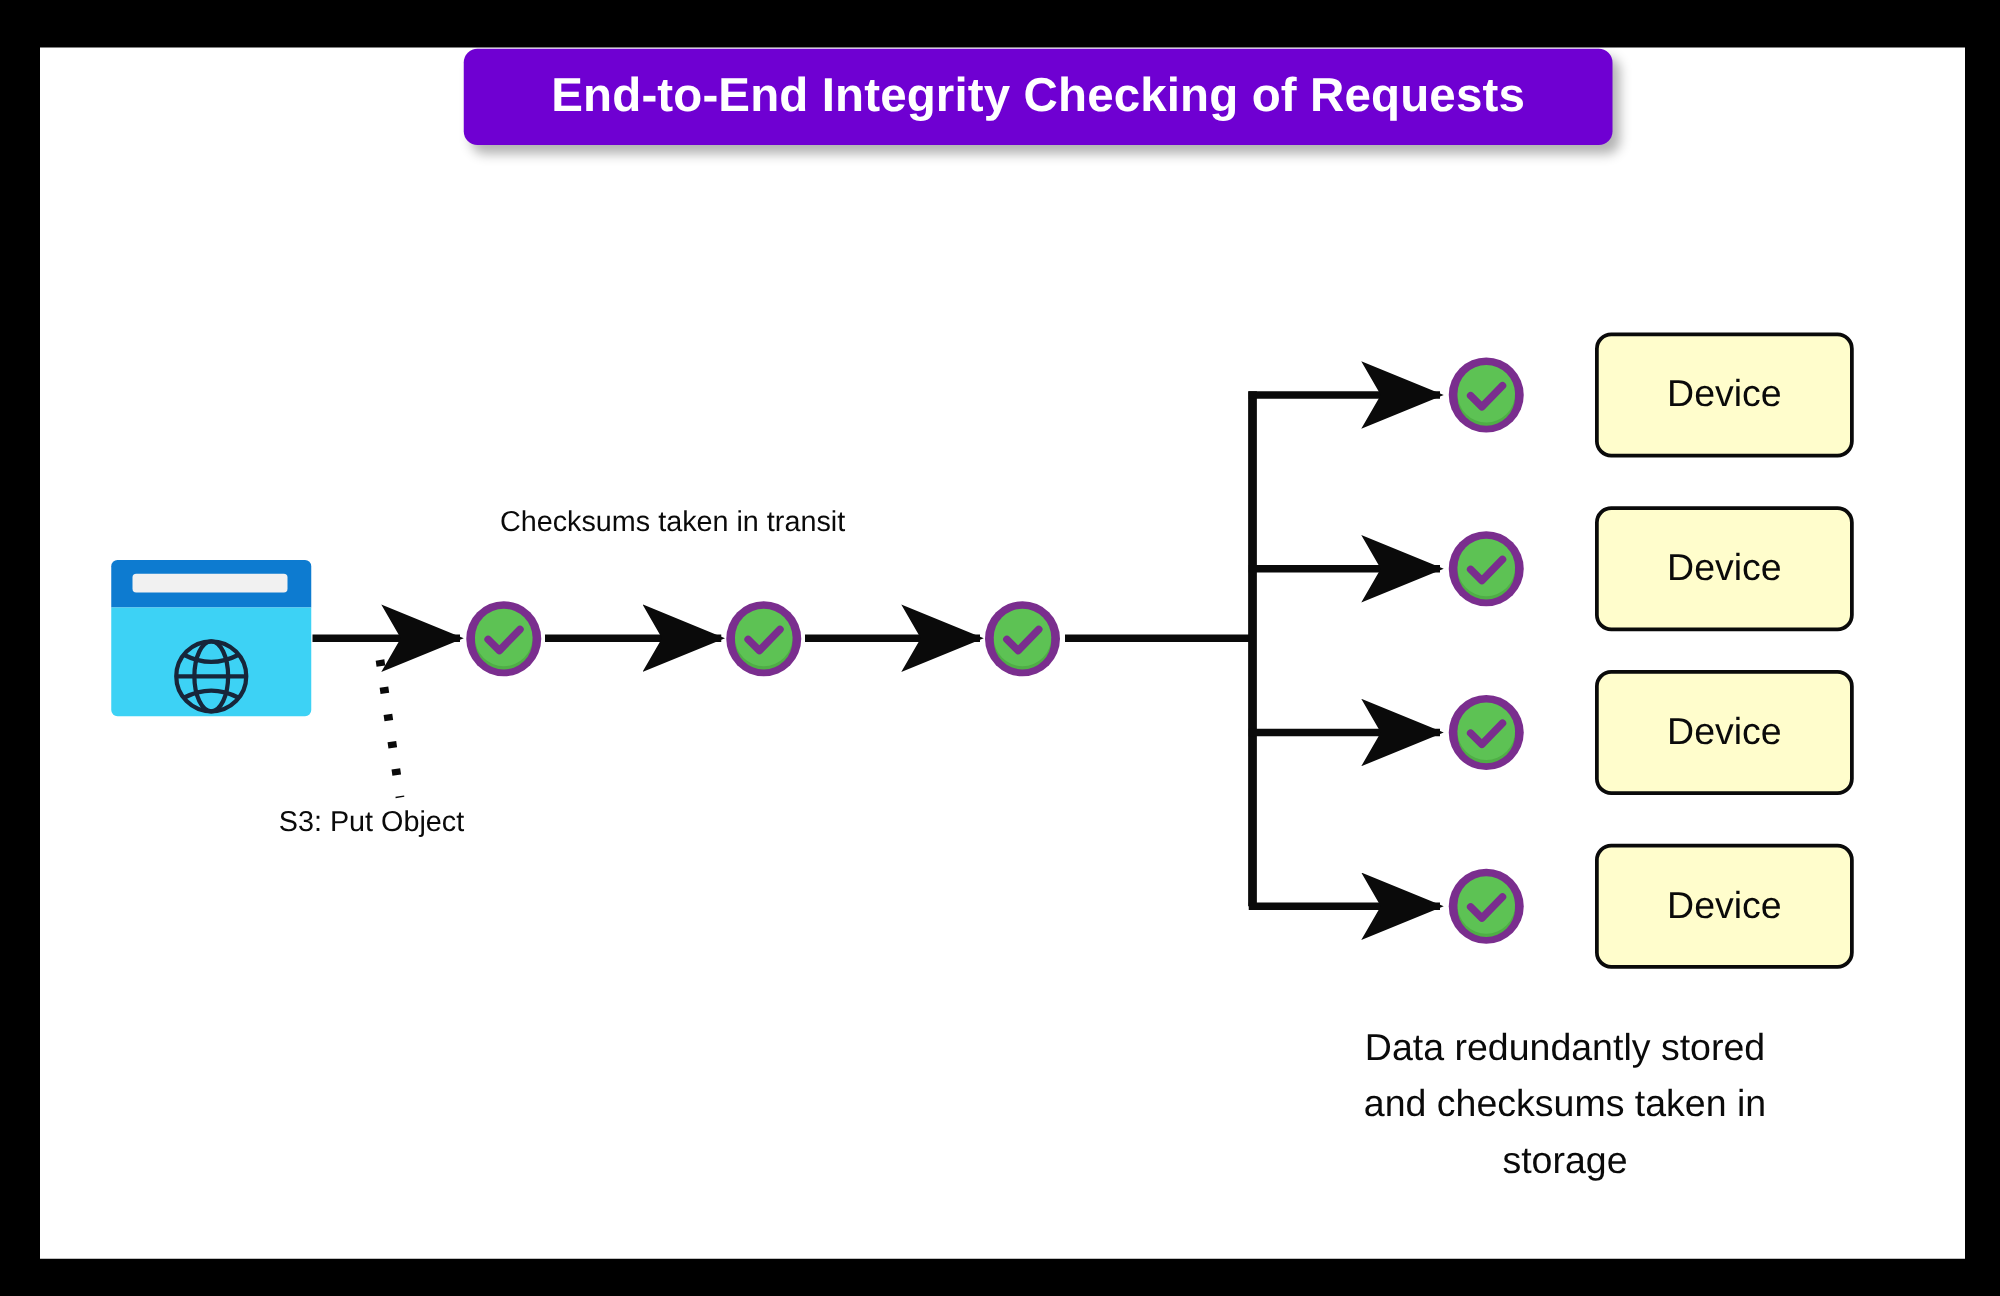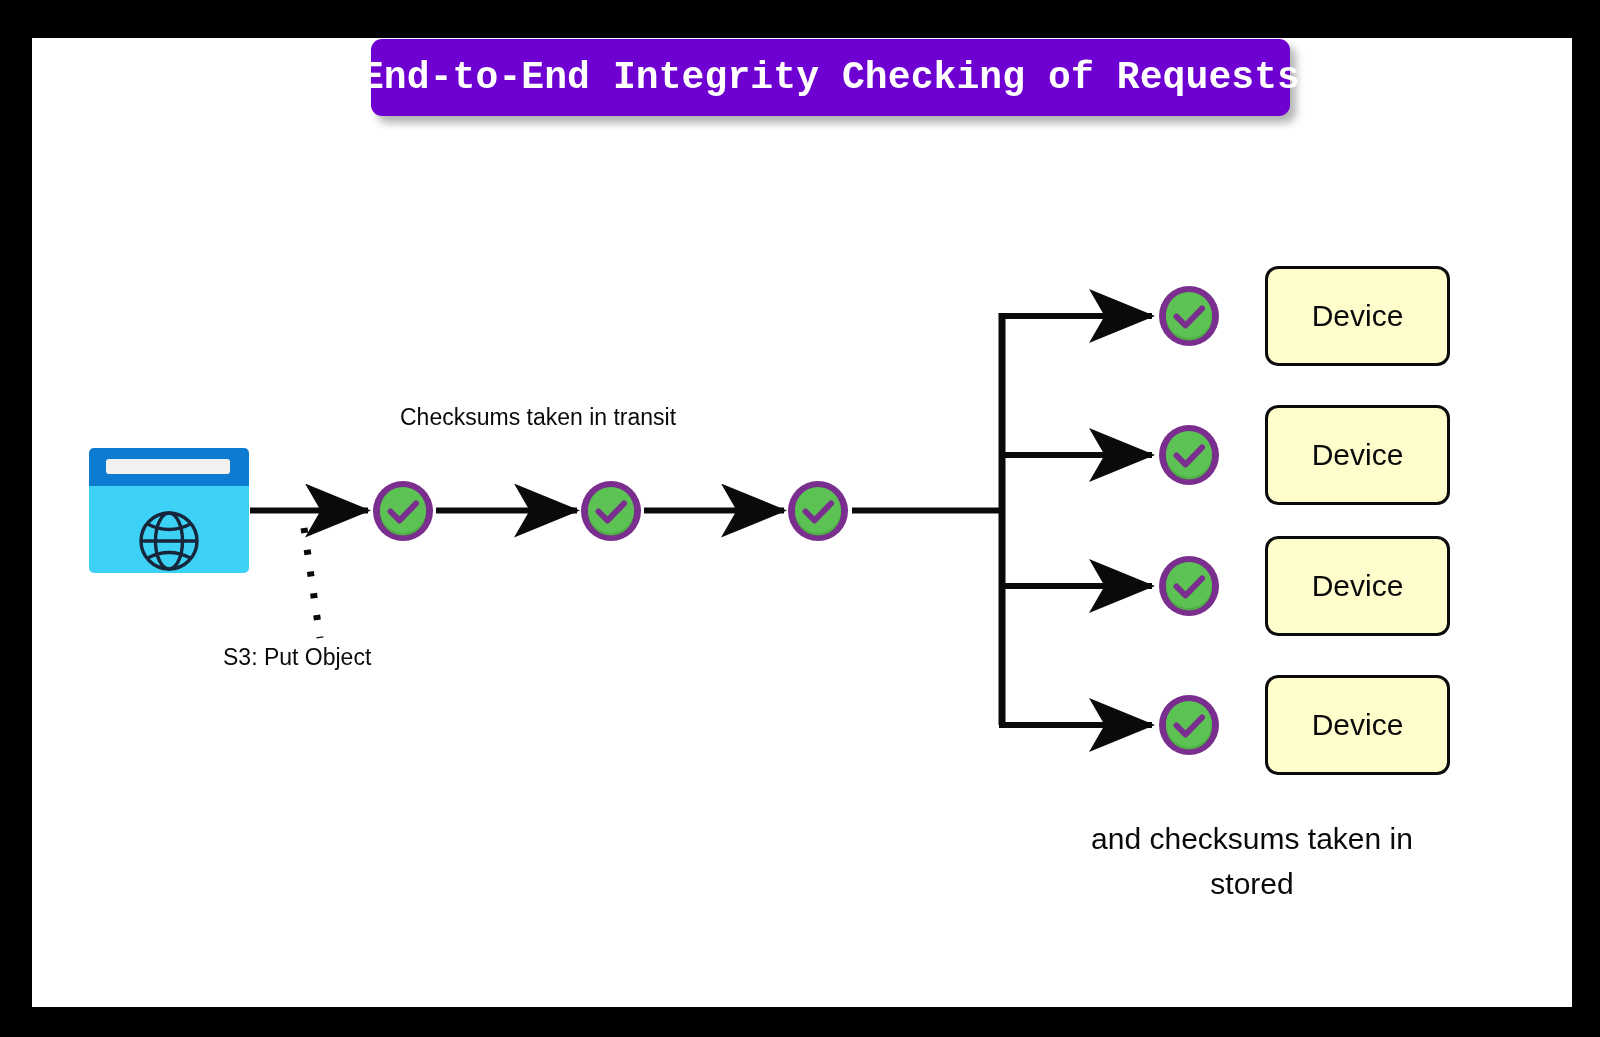--- a/index.html
+++ b/index.html
@@ -37,21 +37,20 @@
     left: 339px;
     top: 1px;
     width: 919px;
     height: 77px;
     background: #6F00D2;
     border-radius: 11px;
     box-shadow: 6px 7px 9px rgba(0,0,0,0.30);
     display: flex;
     align-items: center;
     justify-content: center;
-    font-family: Liberation Mono, monospace;
   }
   #title-banner .title-text {
     color: #ffffff;
     font-size: 38px;
     font-weight: bold;
     letter-spacing: 0.1px;
     white-space: nowrap;
   }
 
   
@@ -107,29 +106,30 @@
   
   .check-badge {
     position: absolute;
     width: 66px;
     height: 66px;
   }
 
   
   .device-box {
     position: absolute;
-    width: 185px;
+    width: 207px;
     height: 100px;
     background: #FFFDCC;
     border: 3px solid #0A0A0A;
     border-radius: 13px;
     box-sizing: border-box;
     display: flex;
     align-items: center;
     justify-content: center;
+    margin-left: 11px;
   }
   .device-box .device-label {
     font-size: 30px;
     color: #0A0A0A;
   }
 
   
   .diagram-label {
     position: absolute;
     color: #0A0A0A;
@@ -271,18 +271,19 @@
 
     <div class="device-box" style="left:1233px; top:637px;">
       <span class="device-label">Device</span>
     </div>
 
     <div class="diagram-label" id="label-checksums-transit">Checksums taken in transit</div>
 
     <div class="diagram-label" id="label-s3-put-object">S3: Put Object</div>
 
     <div id="caption-storage">
+      <div>Data redundantly stored</div>
       <div>and checksums taken in</div>
-      <div>stored</div>
+      <div>storage</div>
     </div>
 
   </div>
 </div>
 
 </body></html>

